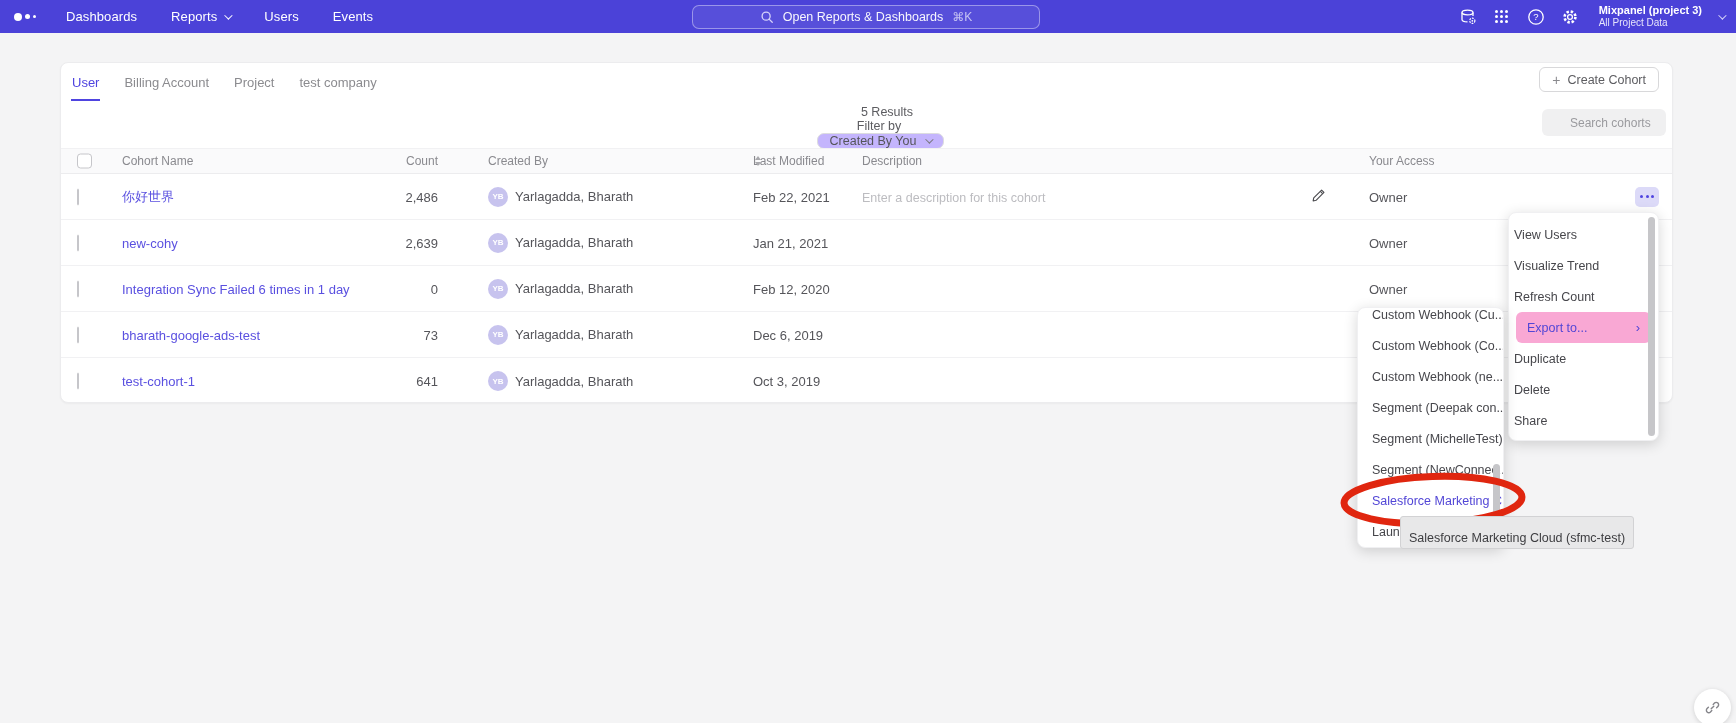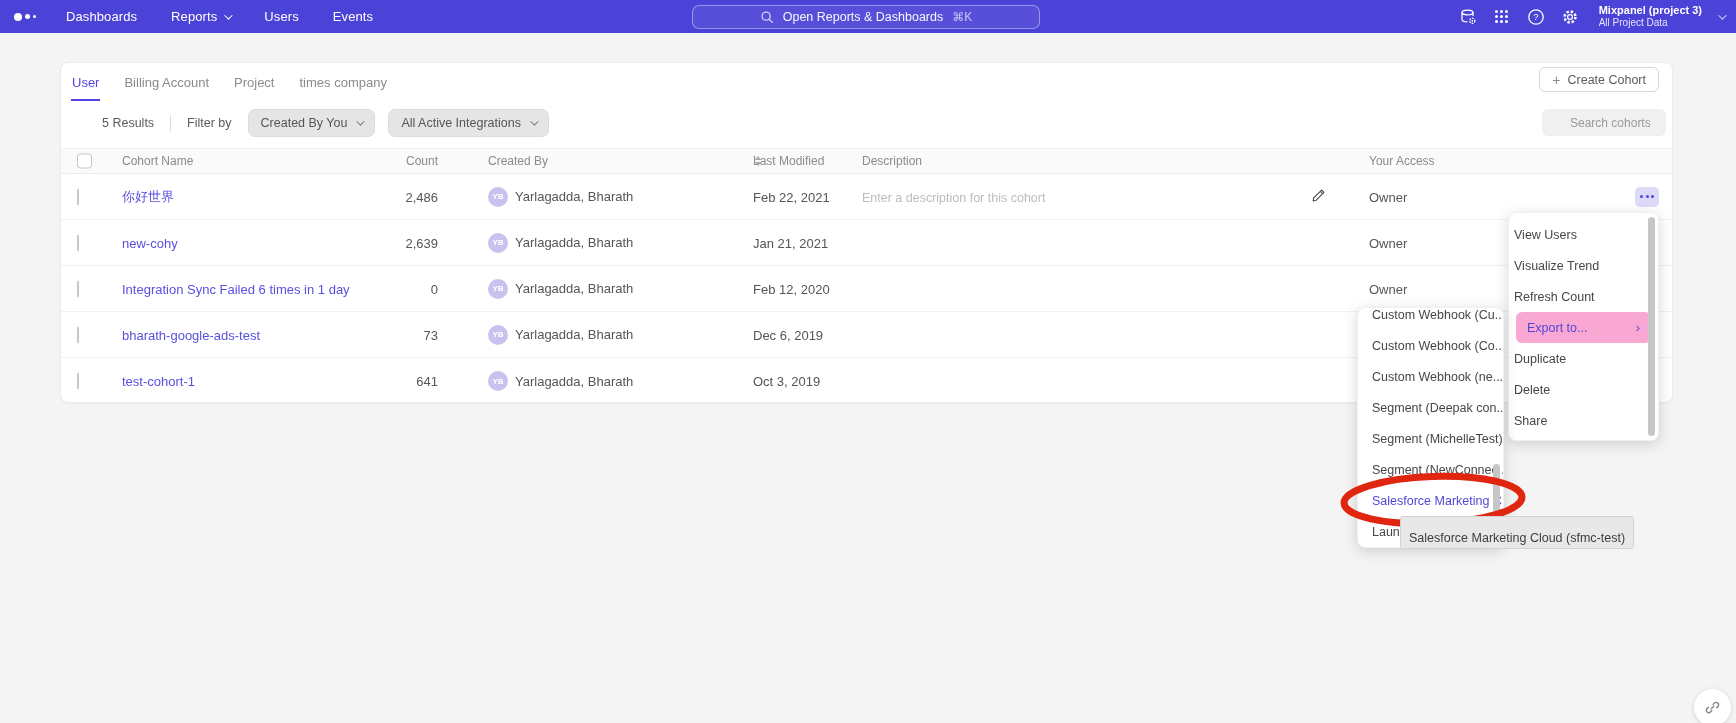--- a/index.html
+++ b/index.html
@@ -28,24 +28,24 @@
   .proj .p1 { font-size:11px; font-weight:bold; color:#fff; }
   .proj .p2 { font-size:10px; color:#e6e4fb; }
   
   .card { position:absolute; left:60px; top:62px; width:1613px; height:341px; background:#fff; border:1px solid #ececee; border-radius:8px; box-shadow:0 1px 2px rgba(0,0,0,.04); z-index:1; }
   .tabs { position:absolute; left:0; top:0; height:38px; display:flex; align-items:flex-end; gap:23px; padding-left:10px; }
   .tab { font-size:13px; color:#8b8b8f; padding:20px 1px 9px; cursor:pointer; border-bottom:2px solid transparent; }
   .tab.active { color:#4f44e0; border-bottom-color:#4f44e0; }
   .create-btn { position:absolute; right:13px; top:4px; height:25px; border:1px solid #d8d8da; border-radius:6px; background:#fff; display:flex; align-items:center; gap:7px; padding:0 12px; font-size:12.5px; color:#5c5c60; cursor:pointer; }
   .create-btn .plus { font-size:14px; color:#8a8a8e; line-height:1; }
   
-  .filters { position:absolute; left:0; top:42px; width:100%; height:36px; display:flex; align-items:center; padding-left:41px; font-size:12.5px; color:#5c5c60; }
+  .filters { position:absolute; left:0; top:42px; width:100%; height:36px; display:flex; align-items:center; padding-left:41px; font-size:12.5px; color:#5c5c60;flex-direction:column; }
   .vdiv { width:1px; height:17px; background:#dddde0; margin:0 16px; }
   .flabel { margin-right:16px; }
-  .fbtn { height:28px; border:1px solid #dcdcdf; border-radius:7px; background:#e5e5e5; display:flex; align-items:center; gap:9px; padding:0 12px; margin-right:13px; color:#55555a; cursor:pointer; }
+  .fbtn { height:28px; border:1px solid #dcdcdf; border-radius:7px; background:#c4b5fd; display:flex; align-items:center; gap:9px; padding:0 12px; margin-right:13px; color:#55555a; cursor:pointer; }
   .fbtn .chev { color:#77777c; }
   .cohort-search { position:absolute; right:6px; top:4px; width:124px; height:27px; background:#f0f0f1; border:none; border-radius:6px; font-size:12px; color:#55555a; padding:0 8px 0 28px; outline:none; font-family:"Liberation Sans",sans-serif; }
   .cohort-search::placeholder { color:#9a9a9e; }
   .csearch-ico { position:absolute; right:104px; top:11px; pointer-events:none; }
   
   .thead { position:absolute; left:0; top:85px; width:100%; height:26px; background:#fafafb; border-top:1px solid #f1f1f3; border-bottom:1px solid #ececee; font-size:12px; color:#8a8a8f; }
   .thead span, .trow > * { position:absolute; top:50%; transform:translateY(-50%); white-space:nowrap; }
   .c-check { left:16px; }
   .c-name  { left:61px; }
   .c-count { left:260px; width:117px; text-align:right; }
@@ -161,21 +161,21 @@
     <span class="chev" style="color:#d9d6f8;"></span>
   </div>
 </div>
 
 <div class="card">
 
   <div class="tabs">
     <span class="tab active">User</span>
     <span class="tab">Billing Account</span>
     <span class="tab">Project</span>
-    <span class="tab">times company</span>
+    <span class="tab">test company</span>
   </div>
 
   <div class="create-btn">
     <span class="plus">+</span>
     <span>Create Cohort</span>
   </div>
 
   <div class="filters">
     <span>5 Results</span>
     <span class="vdiv"></span>

